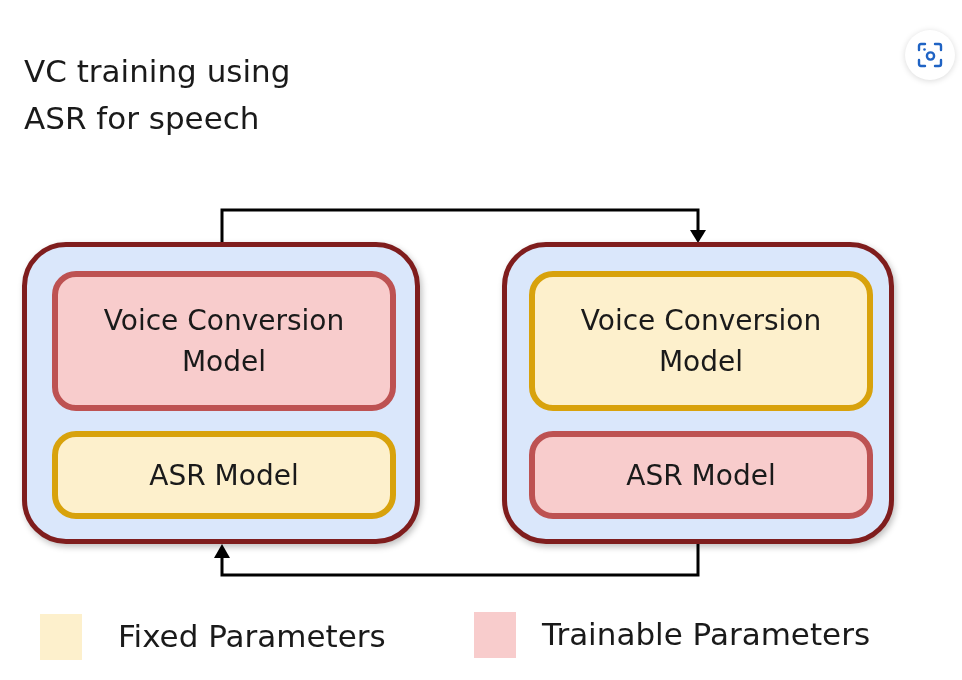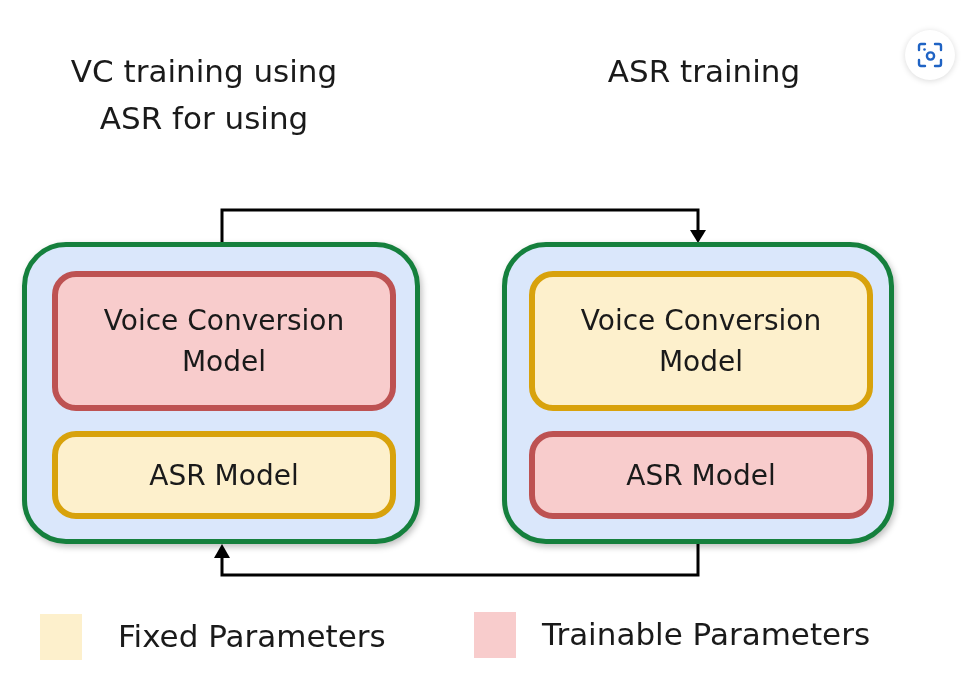--- a/index.html
+++ b/index.html
@@ -1,39 +1,38 @@
 <!DOCTYPE html>
 <html><head>
 <meta charset="utf-8">
 <style>
   html, body { margin:0; padding:0; background:#ffffff; }
   body { width:962px; height:680px; position:relative; overflow:hidden;
          font-family:"DejaVu Sans", sans-serif; color:#1a1a1a; }
-  .caption { position:absolute; text-align:center; font-size:31px; line-height:47px; width:360px; }
-  .outer { position:absolute; background:#dae7fb; border:5px solid #15803d; border-radius:44px;
+  .caption { position:absolute; font-size:31px; line-height:47px; width:360px; }
+  .outer { position:absolute; background:#dae7fb; border:5px solid #7f1d1d; border-radius:44px;
            box-shadow: 2px 3px 6px rgba(0,0,0,0.25); box-sizing:border-box; }
   .inner { position:absolute; border-radius:24px; box-sizing:border-box; display:flex;
            align-items:center; justify-content:center; text-align:center; font-size:28px; line-height:41px; }
   .trainable { background:#f8cccc; border:6px solid #bd5252; }
   .fixed { background:#fdf0cc; border:6px solid #d8a20c; }
   svg.lines { position:absolute; left:0; top:0; }
   .legend-swatch { position:absolute; width:42px; height:46px; }
   .legend-label { position:absolute; font-size:31px; line-height:40px; }
   .scan-btn { position:absolute; left:905px; top:30px; width:50px; height:50px; border-radius:50%;
               background:#ffffff; box-shadow:0 1px 6px rgba(0,0,0,0.15); display:flex; align-items:center; justify-content:center; }
 </style>
 </head>
 <body>
 
 <div class="caption" style="left:24px; top:48px;">
   <div>VC training using</div>
-  <div>ASR for using</div>
+  <div>ASR for speech</div>
 </div>
 <div class="caption" style="left:524px; top:48px;">
-  <div>ASR training</div>
 </div>
 
 <svg class="lines" width="962" height="680">
   <polyline points="222,244 222,210 698,210 698,232" fill="none" stroke="#000" stroke-width="3"></polyline>
   <polygon points="690,230 706,230 698,243" fill="#000"></polygon>
   <polyline points="698,543 698,575 222,575 222,556" fill="none" stroke="#000" stroke-width="3"></polyline>
   <polygon points="214,558 230,558 222,544" fill="#000"></polygon>
 </svg>
 
 <div class="outer" style="left:22px; top:242px; width:398px; height:302px;">

